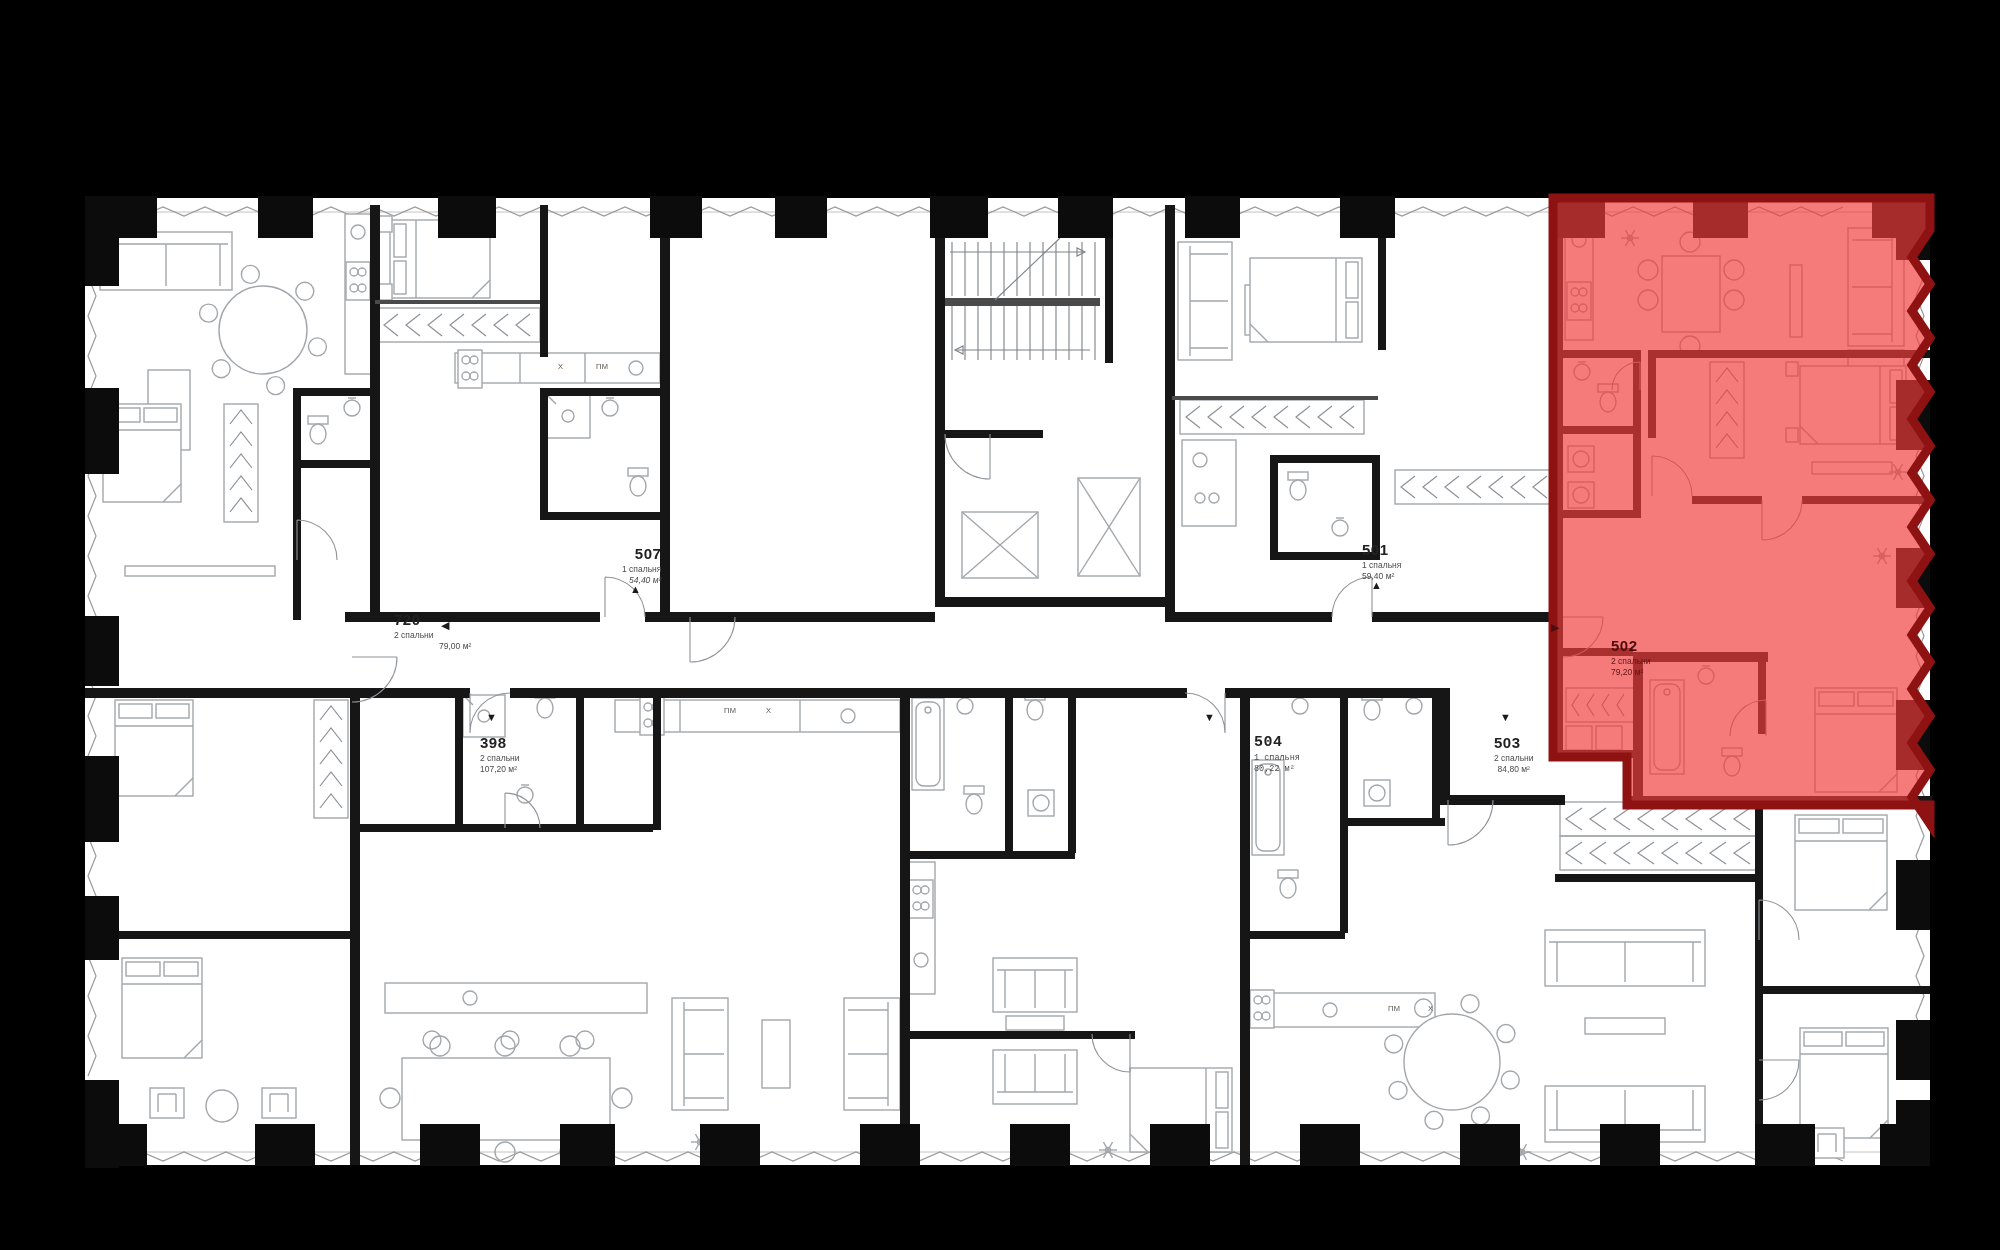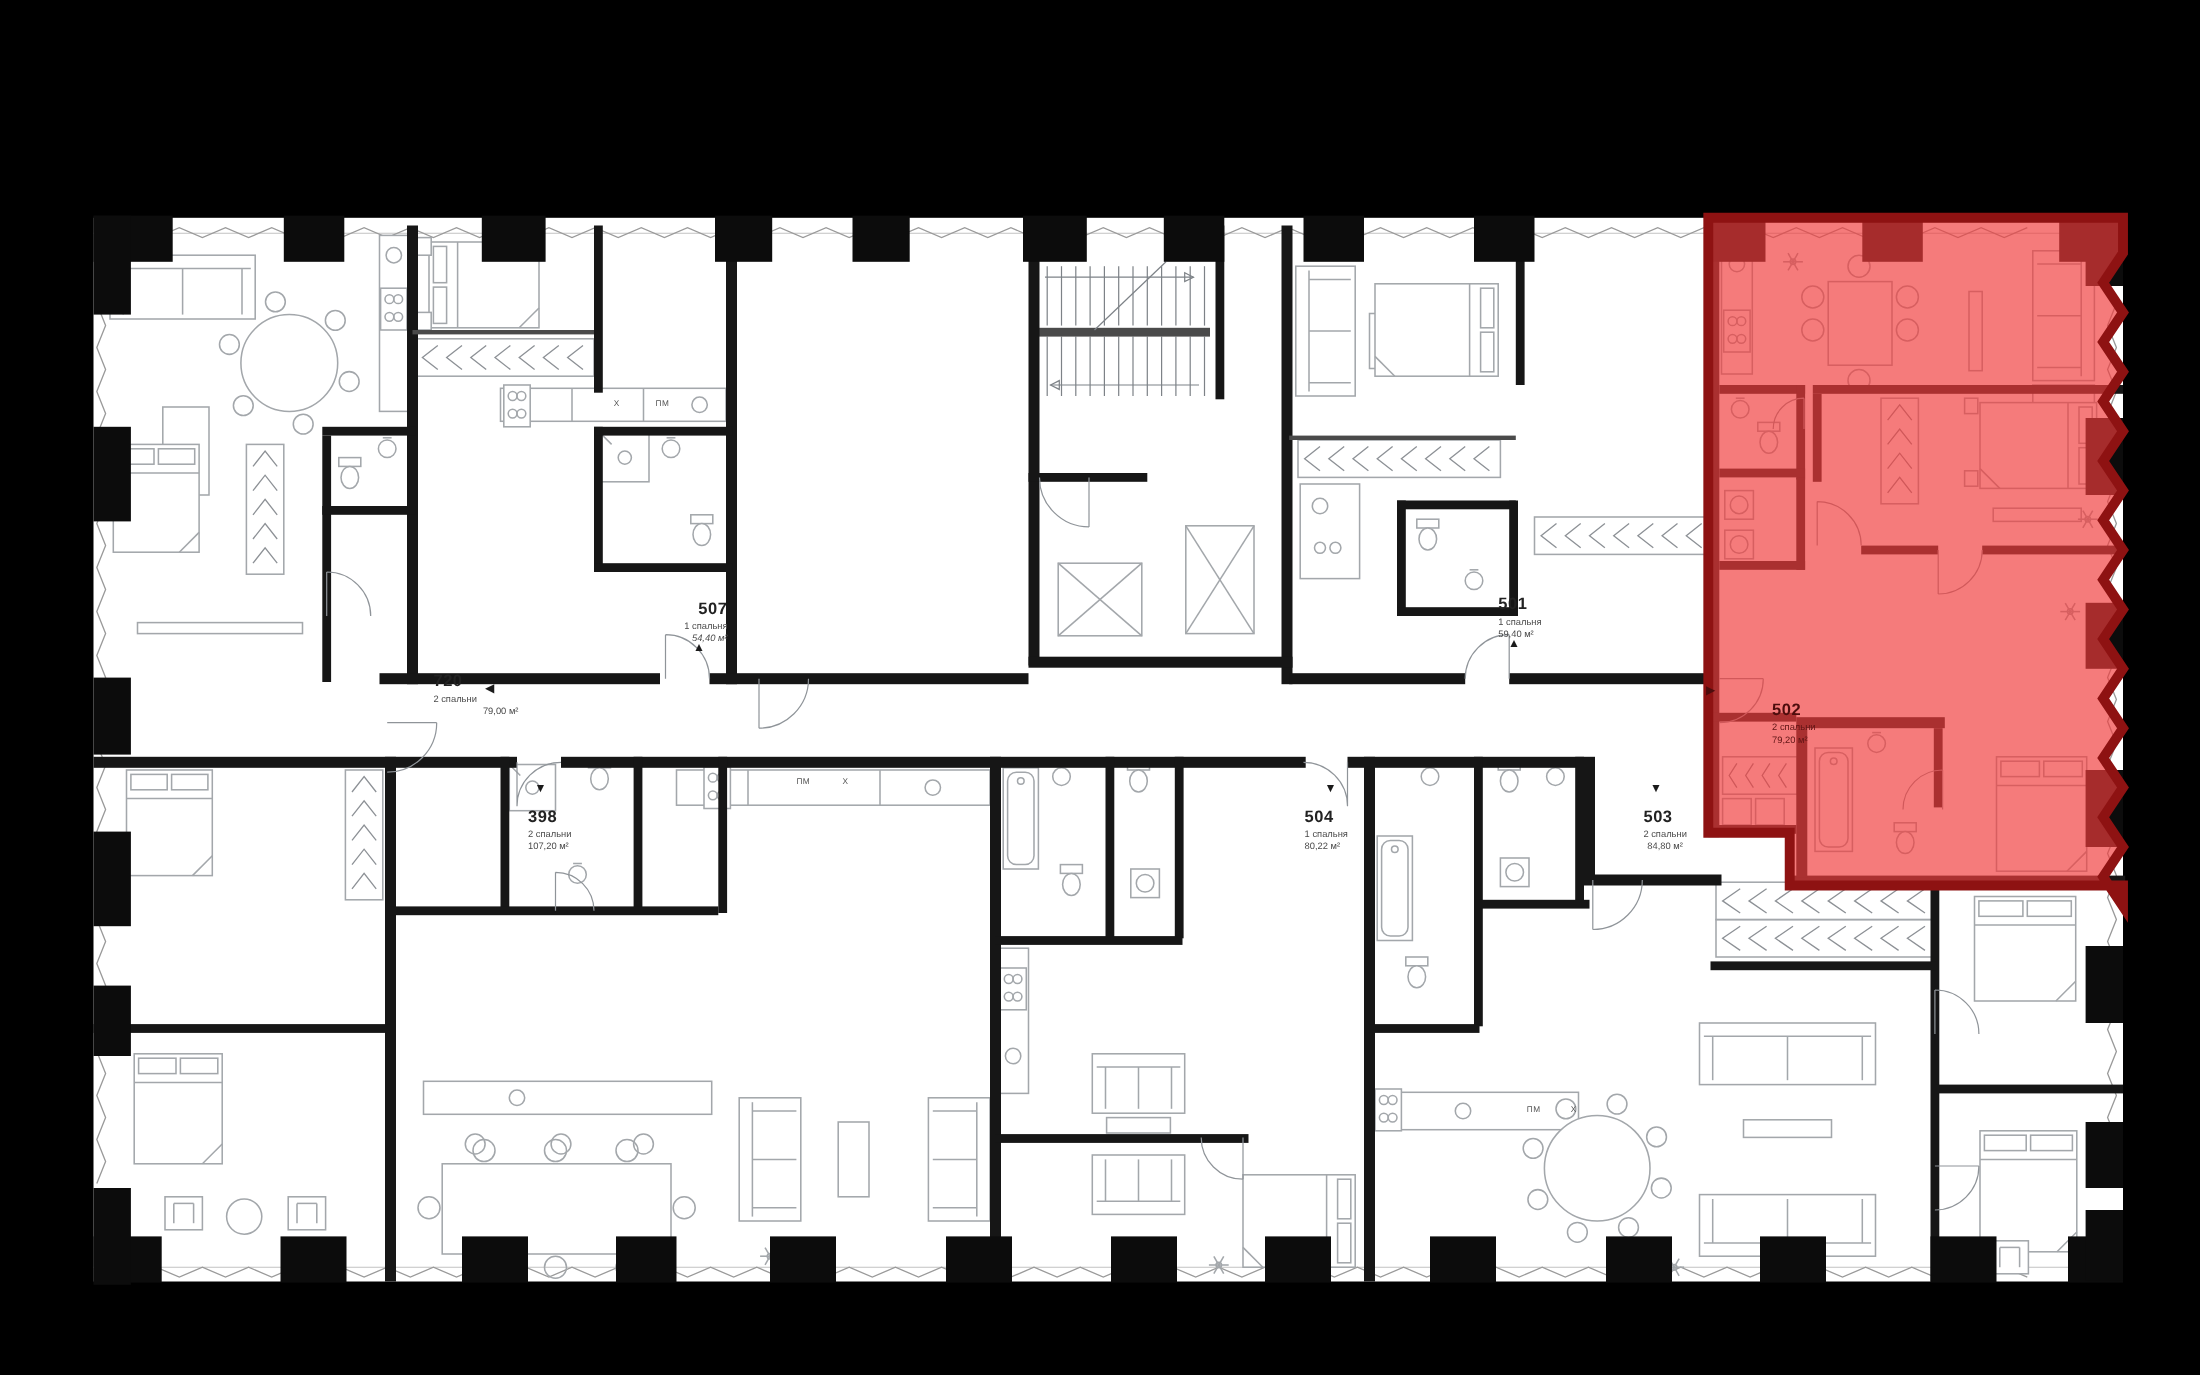--- a/index.html
+++ b/index.html
@@ -609,21 +609,21 @@
         <span class="sub" style="color: rgb(94, 20, 20);">2 спальни</span>
         <span class="sub" style="color: rgb(94, 20, 20);">79,20 м²</span>
       </div>
       <span class="marker hl" style="left: 1551px; top: 621px; color: rgb(77, 13, 13);">▶</span>
       <div class="apt" style="left: 1494px; top: 733px; color: rgb(34, 34, 34);">
         <span class="num">503</span>
         <span class="sub" style="color: rgb(74, 74, 74);">2 спальни</span>
         <span class="sub" style="color: rgb(74, 74, 74); text-align: center;">84,80 м²</span>
       </div>
       <span class="marker" style="left: 1500px; top: 711px; color: rgb(26, 26, 26);">▼</span>
-      <div class="apt" style="left: 1186px; top: 733px; color: rgb(34, 34, 34);">
+      <div class="apt" style="left: 1254px; top: 733px; color: rgb(34, 34, 34); font-family: Liberation Mono, monospace;">
         <span class="num">504</span>
         <span class="sub" style="color: rgb(74, 74, 74);">1 спальня</span>
         <span class="sub" style="color: rgb(74, 74, 74);">80,22 м²</span>
       </div>
       <span class="marker" style="left: 1204px; top: 711px; color: rgb(26, 26, 26);">▼</span>
       <div class="apt" style="left: 480px; top: 733px; color: rgb(34, 34, 34);">
         <span class="num">398</span>
         <span class="sub" style="color: rgb(74, 74, 74);">2 спальни</span>
         <span class="sub" style="color: rgb(74, 74, 74);">107,20 м²</span>
       </div>

